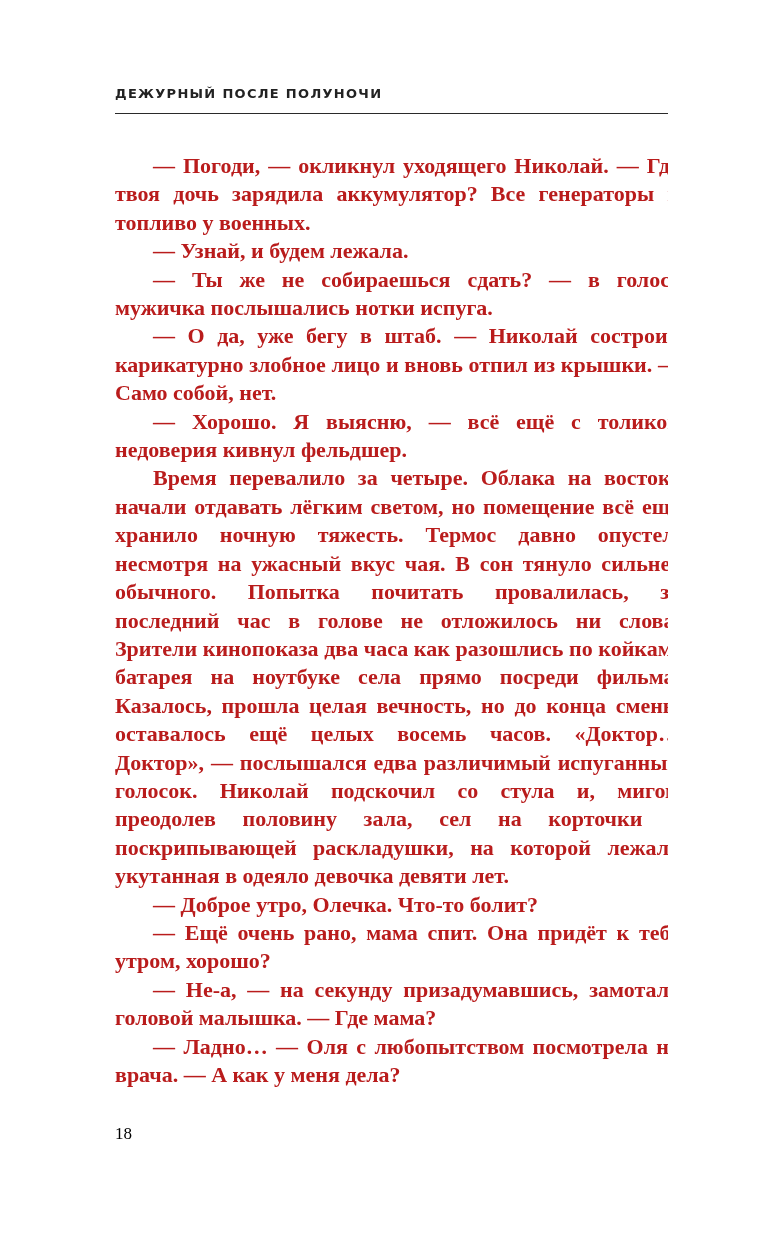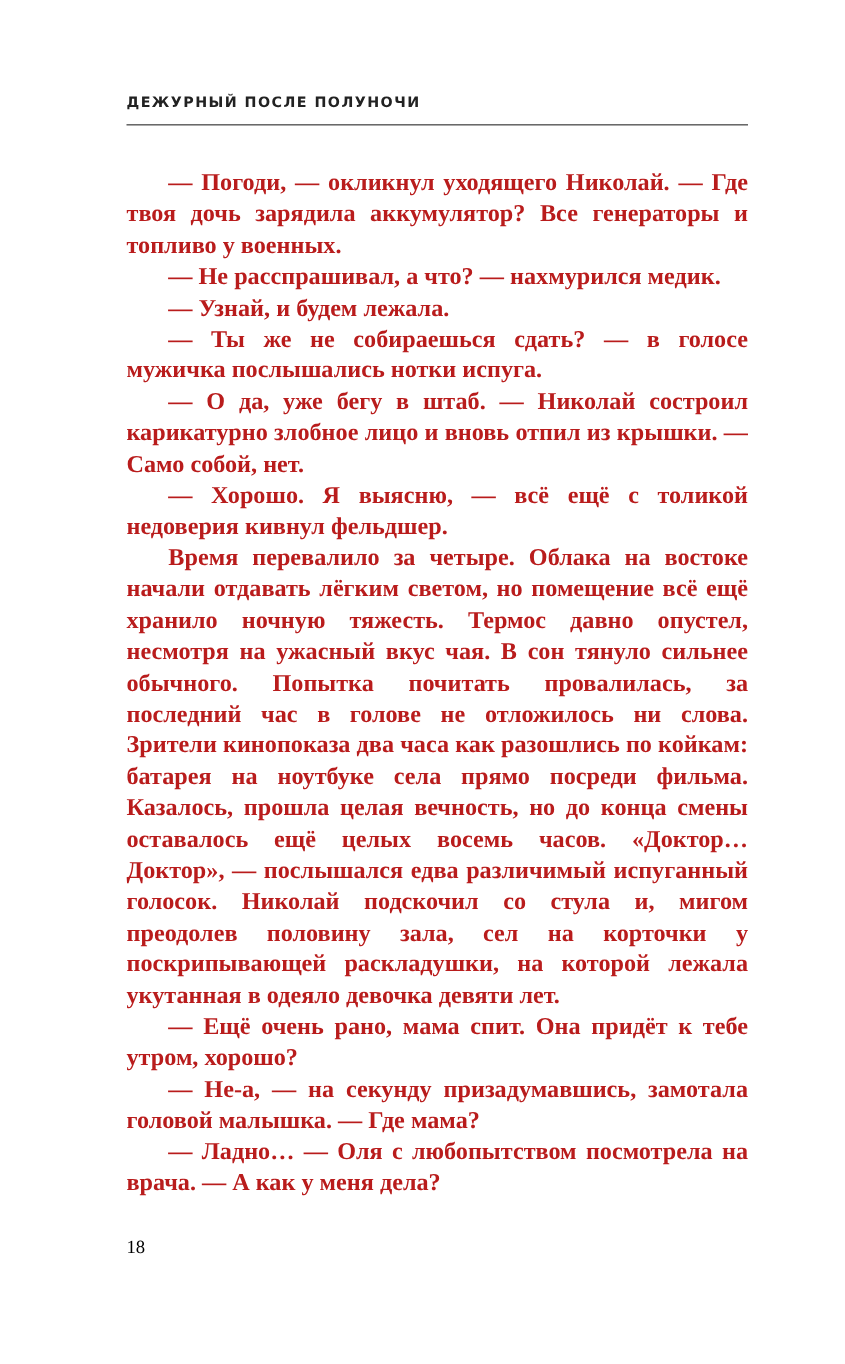--- a/index.html
+++ b/index.html
@@ -7,21 +7,20 @@
     padding: 0;
     background: #ffffff;
   }
   .page {
     position: relative;
     width: 668px;
     height: 1240px;
     background: #ffffff;
     overflow: hidden;
     color: #1b1b1b;
-    padding-left: 12px;
   }
   .running-header {
     position: absolute;
     left: 115px;
     top: 86px;
     font-family: "DejaVu Sans", sans-serif;
     font-weight: bold;
     font-size: 13px;
     letter-spacing: 1.3px;
     text-transform: uppercase;
@@ -66,26 +65,26 @@
 <body>
 
 <div class="page">
 
   <div class="running-header">ДЕЖУРНЫЙ ПОСЛЕ ПОЛУНОЧИ</div>
 
   <div class="header-rule"></div>
 
   <div class="page-body">
       <p class="para">— Погоди, — окликнул уходящего Николай. — Где твоя дочь зарядила аккумулятор? Все генераторы и топливо у военных.</p>
-      <p class="para">— Не расспрашивал, а что? — нахмурился медик.</p>
       <p class="para">— Узнай, и будем лежала.</p>
       <p class="para">— Ты же не собираешься сдать? — в голосе мужичка послышались нотки испуга.</p>
       <p class="para">— О да, уже бегу в штаб. — Николай состроил карикатурно злобное лицо и вновь отпил из крышки. — Само собой, нет.</p>
       <p class="para">— Хорошо. Я выясню, — всё ещё с толикой недоверия кивнул фельдшер.</p>
       <p class="para">Время перевалило за четыре. Облака на востоке начали отдавать лёгким светом, но помещение всё ещё хранило ночную тяжесть. Термос давно опустел, несмотря на ужасный вкус чая. В сон тянуло сильнее обычного. Попытка почитать провалилась, за последний час в голове не отложилось ни слова. Зрители кинопоказа два часа как разошлись по койкам: батарея на ноутбуке села прямо посреди фильма. Казалось, прошла целая вечность, но до конца смены оставалось ещё целых восемь часов. «Доктор… Доктор», — послышался едва различимый испуганный голосок. Николай подскочил со стула и, мигом преодолев половину зала, сел на корточки у поскрипывающей раскладушки, на которой лежала укутанная в одеяло девочка девяти лет.</p>
+      <p class="para">— Доброе утро, Олечка. Что-то болит?</p>
       <p class="para">— Ещё очень рано, мама спит. Она придёт к тебе утром, хорошо?</p>
       <p class="para">— Не-а, — на секунду призадумавшись, замотала головой малышка. — Где мама?</p>
       <p class="para">— Ладно… — Оля с любопытством посмотрела на врача. — А как у меня дела?</p>
     </div>
 
   <div class="page-number">18</div>
 
 </div>
 
 </body></html>

